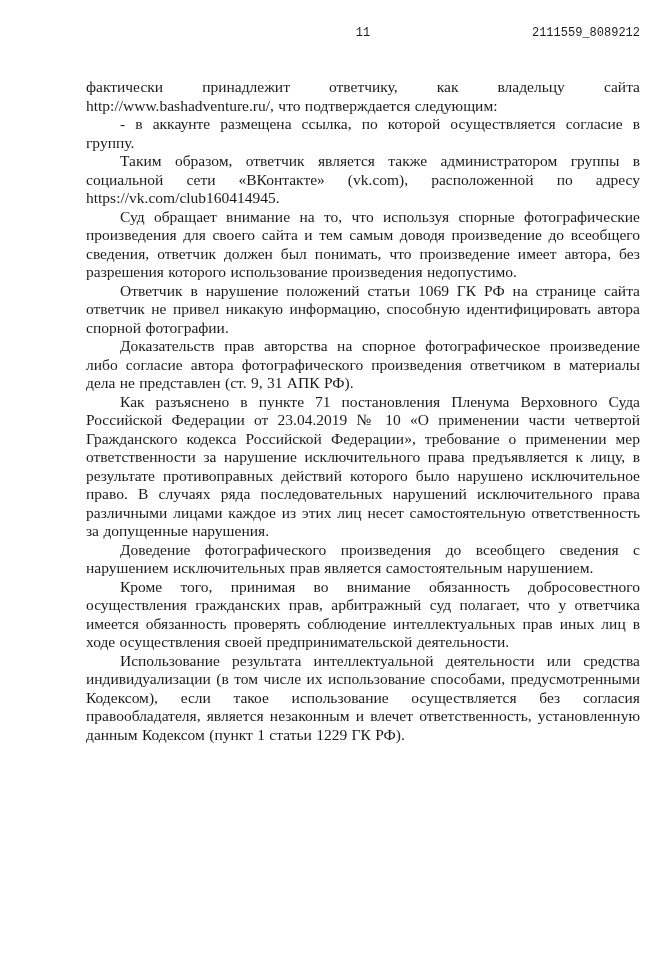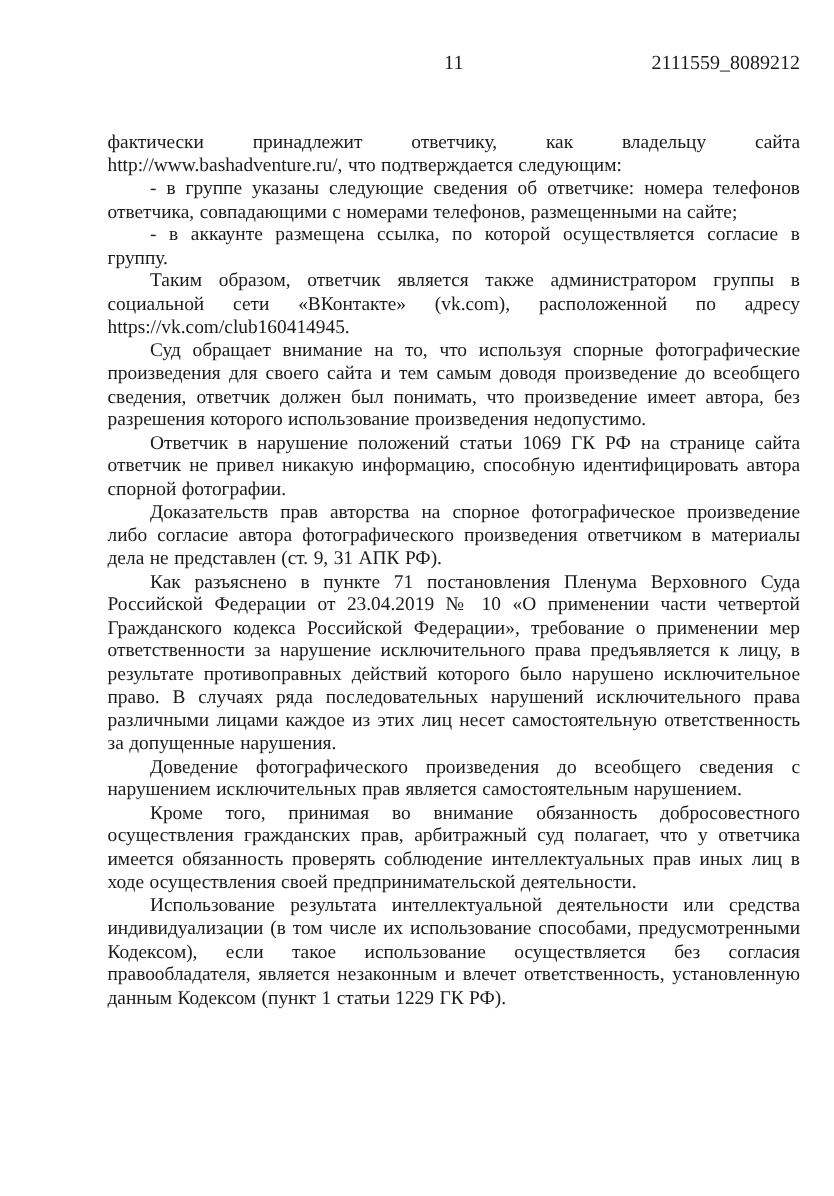--- a/index.html
+++ b/index.html
@@ -11,26 +11,27 @@
     position: relative;
     width: 667px;
     height: 957px;
     background: #ffffff;
     overflow: hidden;
     font-family: "Liberation Serif", serif;
     color: #1b1b1b;
   }
   .page-header {
     position: absolute;
-    top: 41px;
+    top: 24px;
     left: 86px;
     width: 554px;
     height: 19px;
-    font-size: 16px;
+    font-size: 12px;
     line-height: 19px;
+    font-family: Liberation Mono, monospace;
   }
   .page-number {
     position: absolute;
     left: 50%;
     transform: translateX(-50%);
     white-space: nowrap;
   }
   .doc-code {
     position: absolute;
     right: 0;
@@ -46,36 +47,34 @@
     text-align: justify;
   }
   .content p {
     margin: 0;
     padding: 0;
     text-indent: 34px;
     word-spacing: 0.5px;
   }
   .content p.continuation {
     text-indent: 0;
-    margin-top: 27px;
   }
 </style>
 </head>
 <body>
 
 <div class="page">
 
   <div class="page-header">
     <span class="page-number">11</span>
     <span class="doc-code">2111559_8089212</span>
   </div>
 
   <div class="content">
     <p class="continuation">фактически принадлежит ответчику, как владельцу сайта http://www.bashadventure.ru/, что подтверждается следующим:</p>
-    <p>- в группе указаны следующие сведения об ответчике: номера телефонов ответчика, совпадающими с номерами телефонов, размещенными на сайте;</p>
     <p>- в аккаунте размещена ссылка, по которой осуществляется согласие в группу.</p>
     <p>Таким образом, ответчик является также администратором группы в социальной сети «ВКонтакте» (vk.com), расположенной по адресу https://vk.com/club160414945.</p>
     <p>Суд обращает внимание на то, что используя спорные фотографические произведения для своего сайта и тем самым доводя произведение до всеобщего сведения, ответчик должен был понимать, что произведение имеет автора, без разрешения которого использование произведения недопустимо.</p>
     <p>Ответчик в нарушение положений статьи 1069 ГК РФ на странице сайта ответчик не привел никакую информацию, способную идентифицировать автора спорной фотографии.</p>
     <p>Доказательств прав авторства на спорное фотографическое произведение либо согласие автора фотографического произведения ответчиком в материалы дела не представлен (ст. 9, 31 АПК РФ).</p>
     <p>Как разъяснено в пункте 71 постановления Пленума Верховного Суда Российской Федерации от 23.04.2019 № 10 «О применении части четвертой Гражданского кодекса Российской Федерации», требование о применении мер ответственности за нарушение исключительного права предъявляется к лицу, в результате противоправных действий которого было нарушено исключительное право. В случаях ряда последовательных нарушений исключительного права различными лицами каждое из этих лиц несет самостоятельную ответственность за допущенные нарушения.</p>
     <p>Доведение фотографического произведения до всеобщего сведения с нарушением исключительных прав является самостоятельным нарушением.</p>
     <p>Кроме того, принимая во внимание обязанность добросовестного осуществления гражданских прав, арбитражный суд полагает, что у ответчика имеется обязанность проверять соблюдение интеллектуальных прав иных лиц в ходе осуществления своей предпринимательской деятельности.</p>
     <p>Использование результата интеллектуальной деятельности или средства индивидуализации (в том числе их использование способами, предусмотренными Кодексом), если такое использование осуществляется без согласия правообладателя, является незаконным и влечет ответственность, установленную данным Кодексом (пункт 1 статьи 1229 ГК РФ).</p>
   </div>

